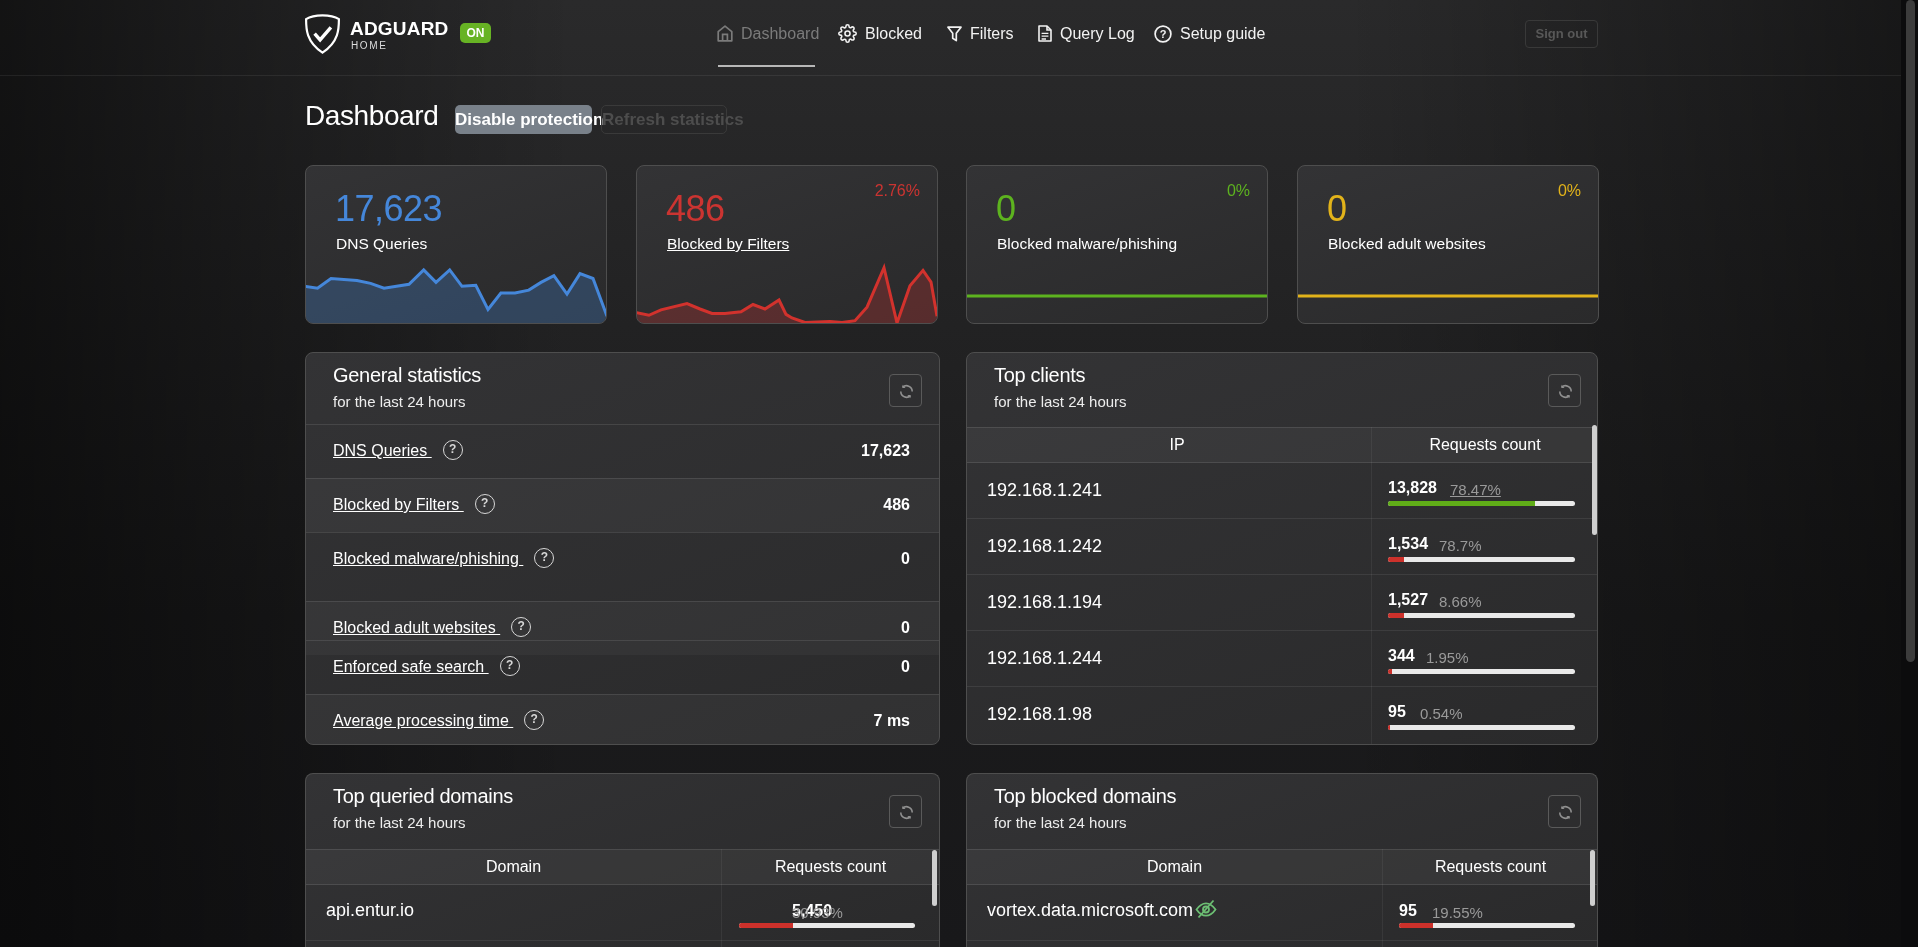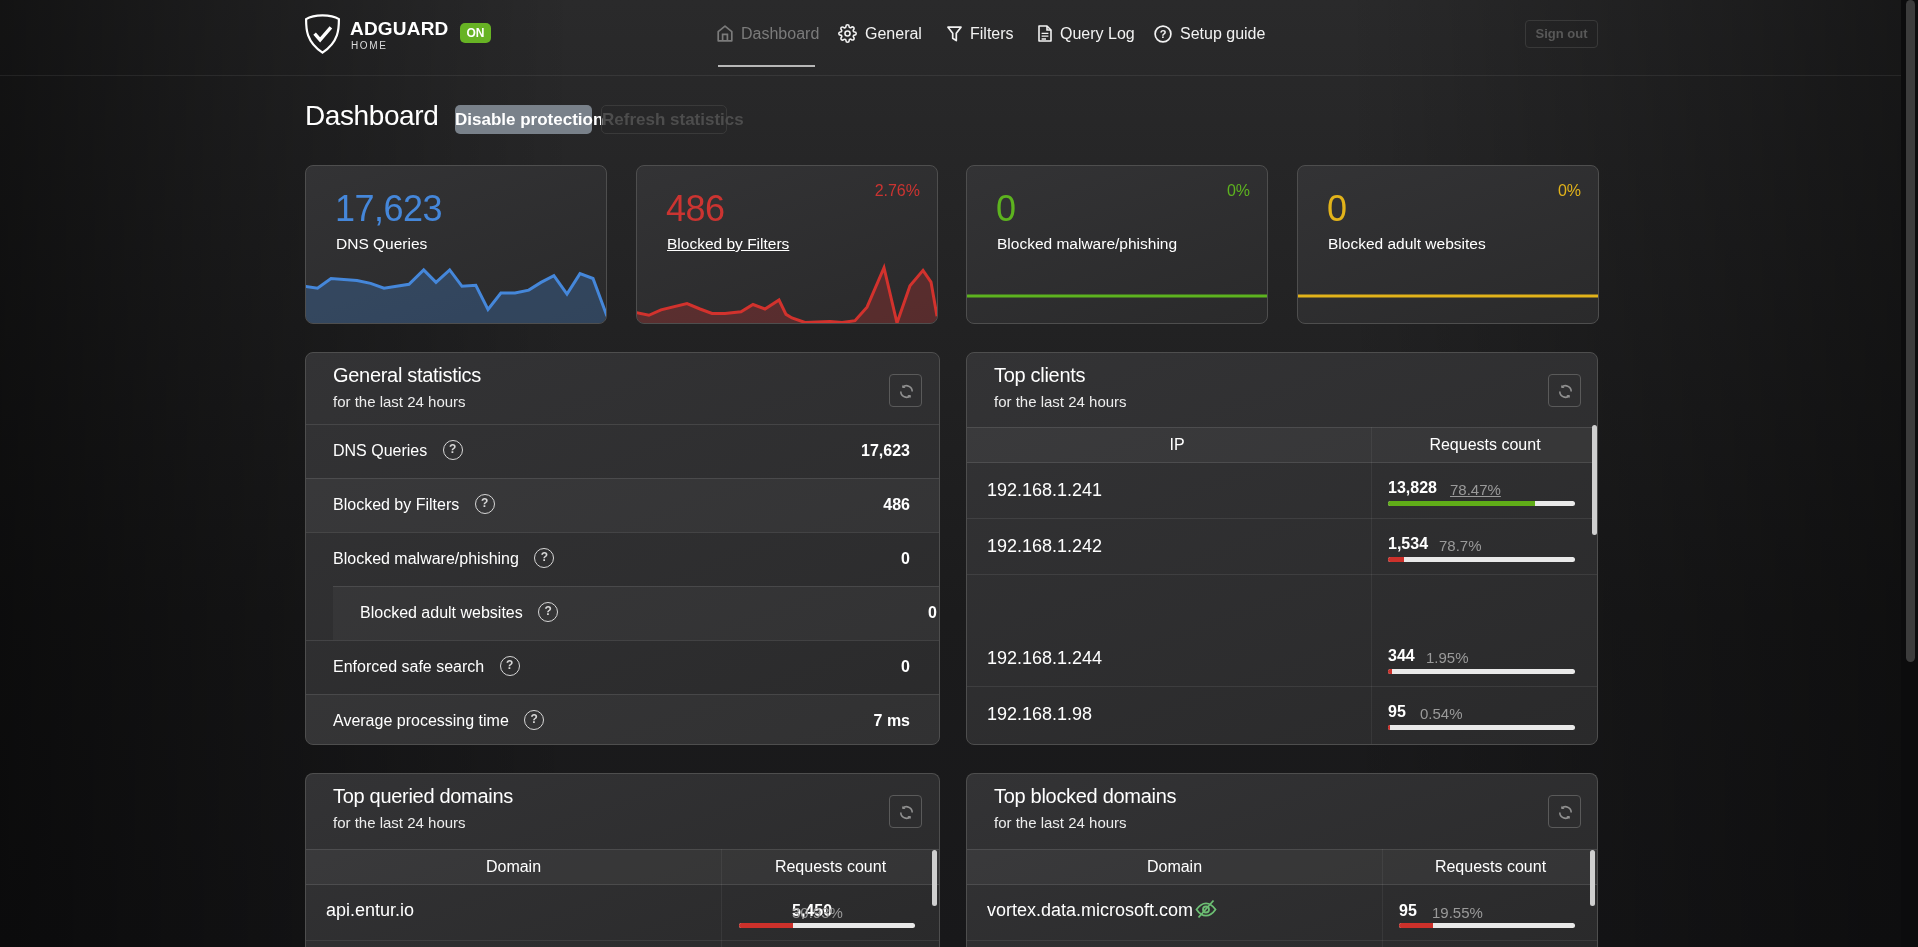--- a/index.html
+++ b/index.html
@@ -54,21 +54,21 @@
   .panel { position:absolute; }
   .p-title { position:absolute; left:27px; top:11px; font-size:20px; letter-spacing:-0.3px; color:#fff; }
   .p-sub { position:absolute; left:27px; top:40px; font-size:15px; color:#ededed; }
   .refbtn { position:absolute; top:21px; width:33px; height:33px; border:1px solid #5a5a5a; border-radius:4px; }
   .refbtn svg { position:absolute; left:9px; top:9px; }
   
   #gstats { left:305px; top:352px; width:635px; height:393px; }
   #gstats .refbtn { left:583px; }
   .grow { position:absolute; left:0; width:633px; height:54px; border-top:1px solid rgba(255,255,255,0.1); }
   .grow.alt { background:rgba(255,255,255,0.035); }
-  .grow .gl { position:absolute; left:27px; top:17px; font-size:16px; color:#fff; }
+  .grow .gl { position:absolute; left:27px; top:17px; font-size:16px; color:#fff;text-decoration:underline; }
   .grow .gv { position:absolute; right:29px; top:17px; font-size:16px; font-weight:bold; color:#fff; }
   .qicon { display:inline-block; width:20px; height:20px; border:1.5px solid #d7d7d7; border-radius:50%; color:#d7d7d7; font-size:12px; font-weight:bold; text-align:center; line-height:17px; vertical-align:middle; margin-top:-3px; margin-left:11px; }
   
   #tclients { left:966px; top:352px; width:632px; height:393px; }
   #tclients .refbtn { left:581px; }
   .thead { position:absolute; left:0; width:100%; height:36px; background:rgba(255,255,255,0.045); border-top:1px solid rgba(255,255,255,0.1); border-bottom:1px solid rgba(255,255,255,0.1); font-size:16px; color:#fff; }
   .thead .h1, .thead .h2 { position:absolute; top:8px; text-align:center; }
   .trow { position:absolute; left:0; width:100%; border-bottom:1px solid rgba(255,255,255,0.08); }
   .tname { position:absolute; left:20px; top:17px; font-size:18px; color:#fff; }
   .tval { position:absolute; font-size:16px; color:#fff; font-weight:bold; }
@@ -106,21 +106,21 @@
         <path d="M5.6 15.8 V9.4 H10.4 V15.8" fill="none" stroke="#7b7b7b" stroke-width="1.7"></path>
       </svg>
     <span>Dashboard</span>
   </div>
   <div id="nav-underline"></div>
   <div class="nav-item" id="nav-settings">
     <svg width="19" height="19" viewBox="0 0 24 24" fill="none" stroke="#f2f2f2" stroke-width="2" stroke-linecap="round" stroke-linejoin="round">
         <circle cx="12" cy="12" r="3.2"></circle>
         <path d="M19.4 15a1.65 1.65 0 0 0 .33 1.82l.06.06a2 2 0 0 1 0 2.83 2 2 0 0 1-2.83 0l-.06-.06a1.65 1.65 0 0 0-1.82-.33 1.65 1.65 0 0 0-1 1.51V21a2 2 0 0 1-2 2 2 2 0 0 1-2-2v-.09A1.65 1.65 0 0 0 9 19.4a1.65 1.65 0 0 0-1.82.33l-.06.06a2 2 0 0 1-2.83 0 2 2 0 0 1 0-2.83l.06-.06a1.65 1.65 0 0 0 .33-1.82 1.65 1.65 0 0 0-1.51-1H3a2 2 0 0 1-2-2 2 2 0 0 1 2-2h.09A1.65 1.65 0 0 0 4.6 9a1.65 1.65 0 0 0-.33-1.82l-.06-.06a2 2 0 0 1 0-2.83 2 2 0 0 1 2.83 0l.06.06a1.65 1.65 0 0 0 1.82.33H9a1.65 1.65 0 0 0 1-1.51V3a2 2 0 0 1 2-2 2 2 0 0 1 2 2v.09a1.65 1.65 0 0 0 1 1.51 1.65 1.65 0 0 0 1.82-.33l.06-.06a2 2 0 0 1 2.83 0 2 2 0 0 1 0 2.83l-.06.06a1.65 1.65 0 0 0-.33 1.82V9a1.65 1.65 0 0 0 1.51 1H21a2 2 0 0 1 2 2 2 2 0 0 1-2 2h-.09a1.65 1.65 0 0 0-1.51 1z"></path>
       </svg>
-    <span>General</span>
+    <span>Blocked</span>
   </div>
   <div class="nav-item" id="nav-filters">
     <svg width="15" height="16" viewBox="0 0 15 16">
         <path d="M1 1.2 H14 L9.3 7.3 V14.6 L5.7 12.2 V7.3 Z" fill="none" stroke="#f2f2f2" stroke-width="1.7" stroke-linejoin="round"></path>
       </svg>
     <span>Filters</span>
   </div>
   <div class="nav-item" id="nav-qlog">
     <svg width="14" height="17" viewBox="0 0 14 17">
         <path d="M1 1 H9 L13 5 V16 H1 Z" fill="none" stroke="#f2f2f2" stroke-width="1.6" stroke-linejoin="round"></path>
@@ -195,21 +195,21 @@
       <span class="gv">17,623</span>
     </div>
   <div class="grow alt" style="top:125px;">
       <span class="gl">Blocked by Filters <span class="qicon">?</span></span>
       <span class="gv">486</span>
     </div>
   <div class="grow" style="top:179px;">
       <span class="gl">Blocked malware/phishing <span class="qicon">?</span></span>
       <span class="gv">0</span>
     </div>
-  <div class="grow alt" style="top:233px;margin-left:27px;">
+  <div class="grow alt" style="top:248px;">
       <span class="gl">Blocked adult websites <span class="qicon">?</span></span>
       <span class="gv">0</span>
     </div>
   <div class="grow" style="top:287px;">
       <span class="gl">Enforced safe search <span class="qicon">?</span></span>
       <span class="gv">0</span>
     </div>
   <div class="grow alt" style="top:341px; height:52px;">
       <span class="gl">Average processing time <span class="qicon">?</span></span>
       <span class="gv">7 ms</span>
@@ -240,20 +240,28 @@
     <span class="tval" style="left:421px; top:16px;">13,828</span>
       <span class="tpct" style="left:483px; top:18px;text-decoration:underline;">78.47%</span>
     <span class="bar" style="left:421px; top:38px; width:187px;">
         <i class="fill-green" style="width:147px;"></i>
       </span>
   </div>
   <div class="trow" style="top:166px; height:56px;">
     <span class="tname">192.168.1.242</span>
     <span class="tval" style="left:421px; top:16px;">1,534</span>
       <span class="tpct" style="left:472px; top:18px;">78.7%</span>
+    <span class="bar" style="left:421px; top:38px; width:187px;">
+        <i class="fill-red" style="width:16px;"></i>
+      </span>
+  </div>
+  <div class="trow" style="top:222px; height:56px;">
+    <span class="tname">192.168.1.194</span>
+    <span class="tval" style="left:421px; top:16px;">1,527</span>
+      <span class="tpct" style="left:472px; top:18px;">8.66%</span>
     <span class="bar" style="left:421px; top:38px; width:187px;">
         <i class="fill-red" style="width:16px;"></i>
       </span>
   </div>
   <div class="trow" style="top:278px; height:56px;">
     <span class="tname">192.168.1.244</span>
     <span class="tval" style="left:421px; top:16px;">344</span>
       <span class="tpct" style="left:459px; top:18px;">1.95%</span>
     <span class="bar" style="left:421px; top:38px; width:187px;">
         <i class="fill-red" style="width:4px;"></i>

